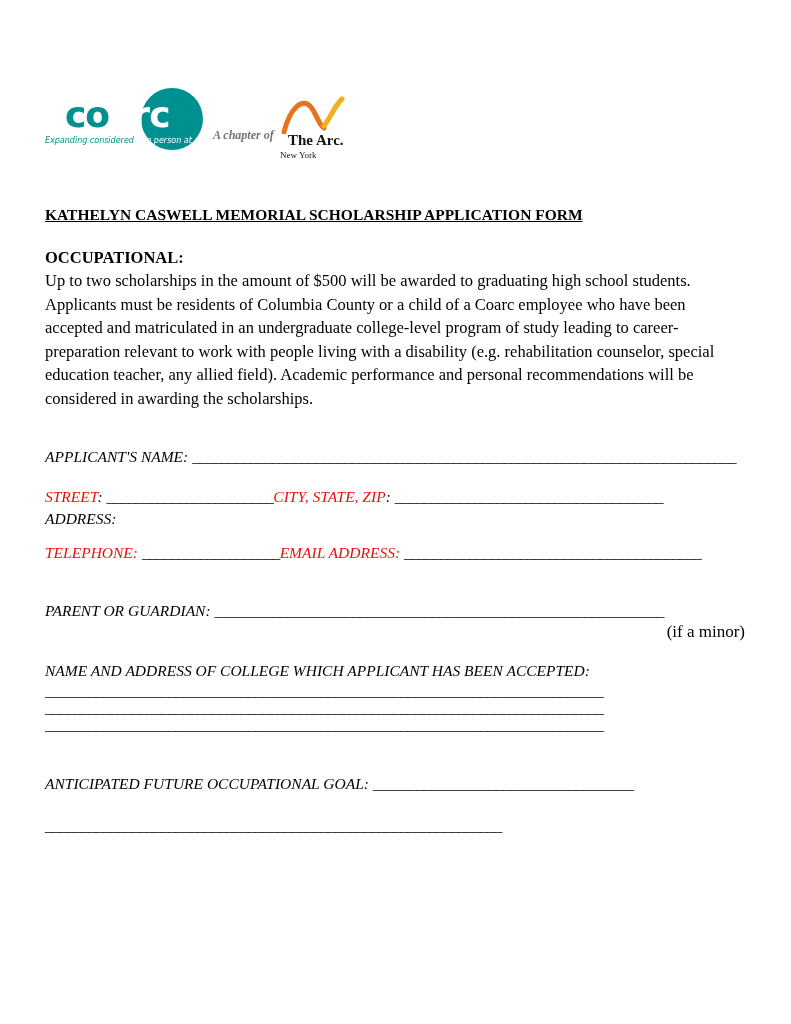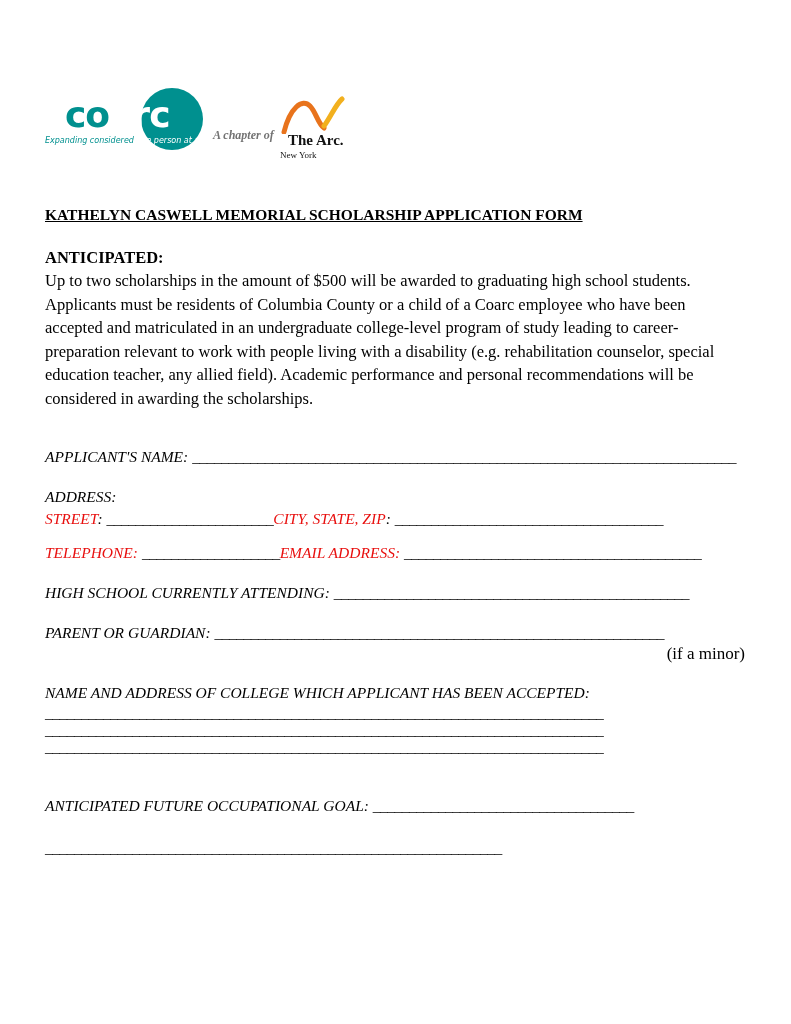--- a/index.html
+++ b/index.html
@@ -192,54 +192,50 @@
           <path d="M4 36 C 10 12, 22 2, 30 10 C 36 16, 38 28, 44 32" stroke="#e8731c" stroke-width="5" fill="none" stroke-linecap="round"></path>
           <path d="M44 30 C 50 22, 56 8, 62 3" stroke="#f2b01e" stroke-width="5" fill="none" stroke-linecap="round"></path>
         </svg>
         <div class="arc-name">The Arc.</div>
         <div class="arc-ny">New York</div>
       </div>
     </div>
 
     <div class="form-title">KATHELYN CASWELL MEMORIAL SCHOLARSHIP APPLICATION FORM</div>
 
-    <div class="desc-label">ANTICIPATED:</div>
+    <div class="desc-label">OCCUPATIONAL:</div>
     <div class="desc-body">Up to two scholarships in the amount of $500 will be awarded to graduating high school students.  Applicants must be residents of Columbia County or a child of a Coarc employee who have been accepted and matriculated in an undergraduate college-level program of study leading to career-preparation relevant to work with people living with a disability (e.g. rehabilitation counselor, special education teacher, any allied field).  Academic performance and personal recommendations will be considered in awarding the scholarships.</div>
 
     <div class="fields">
 
       <div class="field-line">
         <span>APPLICANT'S NAME:</span>
         <span class="rule">___________________________________________________________________________</span>
       </div>
 
       <div class="spacer-md"></div>
-
-      <div class="field-line">ADDRESS:</div>
 
       <div class="field-line">
         <span class="red">STREET</span><span>:</span>
         <span class="rule">_______________________</span><span class="red">CITY, STATE, ZIP</span><span>:</span>
         <span class="rule">_____________________________________</span>
       </div>
 
+      <div class="field-line">ADDRESS:</div>
+
       <div class="spacer-sm"></div>
 
       <div class="field-line">
         <span class="red">TELEPHONE</span><span class="red">:</span>
         <span class="rule">___________________</span><span class="red">EMAIL ADDRESS</span><span class="red">:</span>
         <span class="rule">_________________________________________</span>
       </div>
 
       <div class="spacer-md"></div>
 
-      <div class="field-line">
-        <span>HIGH SCHOOL CURRENTLY ATTENDING:</span>
-        <span class="rule">_________________________________________________</span>
-      </div>
 
       <div class="spacer-md"></div>
 
       <div class="field-line">
         <span>PARENT OR GUARDIAN:</span>
         <span class="rule">______________________________________________________________</span>
       </div>
       <div class="small-note">(if a minor)</div>
 
       <div class="spacer-md"></div>

